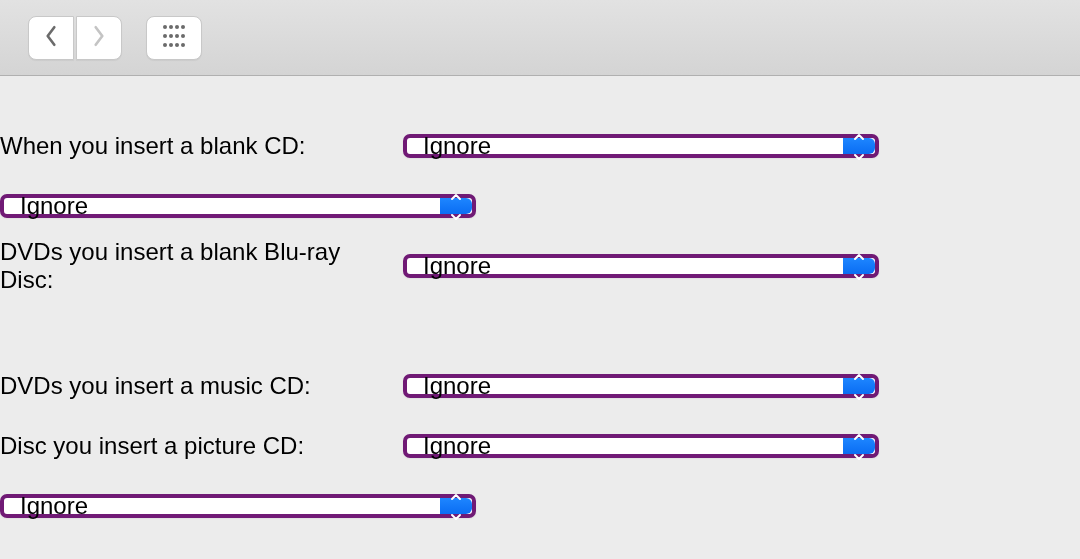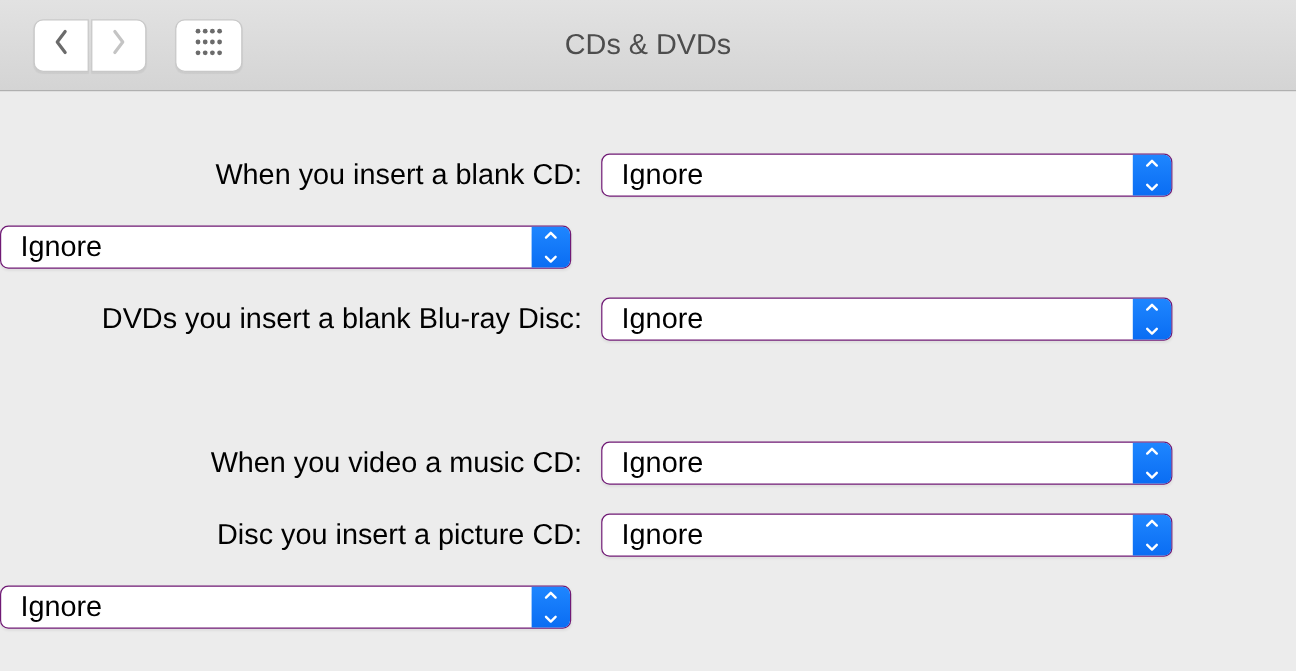--- a/index.html
+++ b/index.html
@@ -96,31 +96,30 @@
     .content {
       padding-top: 40px;
     }
     .row {
       display: flex;
       align-items: center;
       height: 60px;
     }
     .row.gap { margin-top: 60px; }
     .row-label {
-      width: 501px;
-      text-align: right;
+      width: 403px;
       font-size: 24px;
       color: #000;
       padding-right: 16px;
     }
     .dropdown {
       width: 476px;
-      height: 36px;
-      background: #ffffff;
-      border: 1px solid #701a75;
+      height: 24px;
+      background: #ffffff;
+      border: 4px solid #701a75;
       border-radius: 7px;
       display: flex;
       align-items: center;
       position: relative;
       box-shadow: 0 1px 2px rgba(0,0,0,0.06);
     }
     .dropdown-value {
       font-size: 24px;
       color: #000;
       padding-left: 16px;
@@ -175,21 +174,20 @@
             <circle cx="15" cy="12" r="2"></circle>
             <circle cx="21" cy="12" r="2"></circle>
           <circle cx="3" cy="21" r="2"></circle>
             <circle cx="9" cy="21" r="2"></circle>
             <circle cx="15" cy="21" r="2"></circle>
             <circle cx="21" cy="21" r="2"></circle>
         </g>
       </svg>
     </span>
   </div>
-  <div class="title">CDs &amp; DVDs</div>
 </div>
 
 <div class="content">
 
   <div class="row">
     <div class="row-label">When you insert a blank CD:</div>
     <div class="dropdown">
       <span class="dropdown-value">Ignore</span>
       <div class="stepper">
         <span><svg viewBox="0 0 12 8">
@@ -225,21 +223,21 @@
               <polyline points="2,6 6,2 10,6" fill="none" stroke="#fff" stroke-width="2" stroke-linecap="round" stroke-linejoin="round"></polyline>
             </svg></span>
         <span><svg viewBox="0 0 12 8">
               <polyline points="2,2 6,6 10,2" fill="none" stroke="#fff" stroke-width="2" stroke-linecap="round" stroke-linejoin="round"></polyline>
             </svg></span>
       </div>
     </div>
   </div>
 
   <div class="row gap">
-    <div class="row-label">When you video a music CD:</div>
+    <div class="row-label">DVDs you insert a music CD:</div>
     <div class="dropdown">
       <span class="dropdown-value">Ignore</span>
       <div class="stepper">
         <span><svg viewBox="0 0 12 8">
               <polyline points="2,6 6,2 10,6" fill="none" stroke="#fff" stroke-width="2" stroke-linecap="round" stroke-linejoin="round"></polyline>
             </svg></span>
         <span><svg viewBox="0 0 12 8">
               <polyline points="2,2 6,6 10,2" fill="none" stroke="#fff" stroke-width="2" stroke-linecap="round" stroke-linejoin="round"></polyline>
             </svg></span>
       </div>

